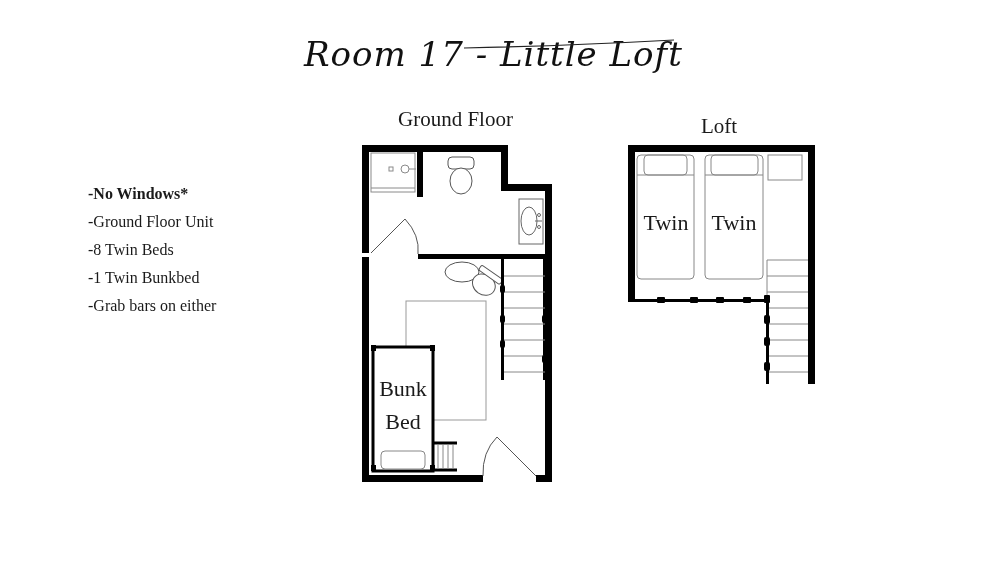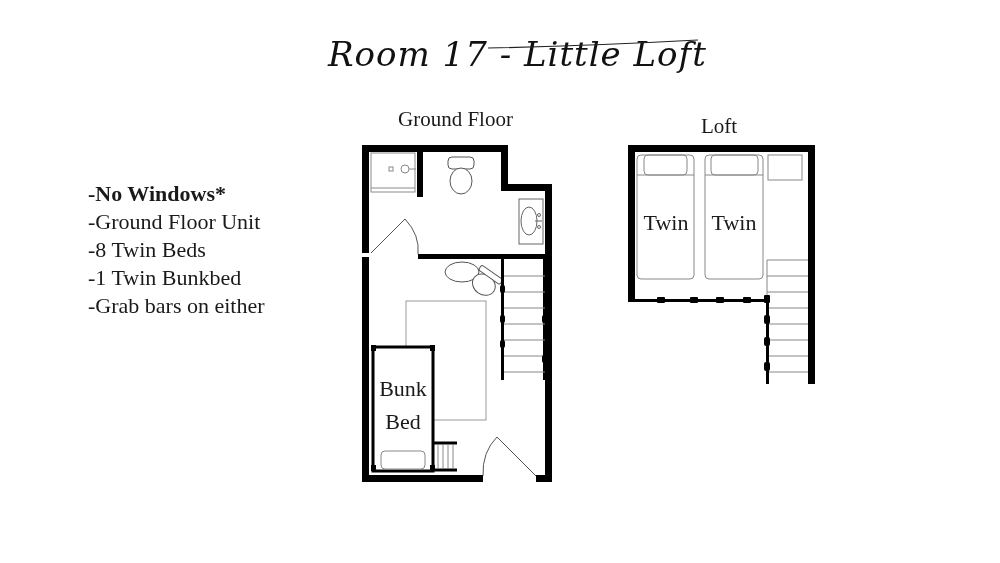--- a/index.html
+++ b/index.html
@@ -1,19 +1,19 @@
 <!DOCTYPE html>
 <html><head>
   <meta charset="utf-8">
   <style>
     html, body { margin: 0; padding: 0; background: #ffffff; }
     body { width: 1000px; height: 563px; position: relative; overflow: hidden; font-family: "Liberation Serif", "DejaVu Serif", serif; color: #1a1a1a; }
-    .title { position: absolute; left: 308px; top: 18px; width: 420px; height: 60px; font-family: "DejaVu Serif", serif; font-style: italic; font-size: 36px; letter-spacing: 1px; color: #701a75; }
+    .title { position: absolute; left: 284px; top: 18px; width: 420px; height: 60px; font-family: "DejaVu Serif", serif; font-style: italic; font-size: 36px; letter-spacing: 1px; color: #701a75; }
     .title svg { position: absolute; left: 0; top: 0; }
-    .features { position: absolute; left: 88px; top: 180px; font-size: 22px; line-height: 28px; }
+    .features { position: absolute; left: 88px; top: 180px; font-size: 16px; line-height: 28px; }
     .features .item { white-space: nowrap; }
     .features .bold { font-weight: bold; }
     .plan-label { position: absolute; font-size: 21px; margin-left: 27px; }
     svg.plan { position: absolute; left: 0; top: 0; }
     .room-text { font-family: "Liberation Serif", serif; font-size: 22px; fill: #1a1a1a; }
   </style>
 </head>
 <body>
 
 <div class="title">

